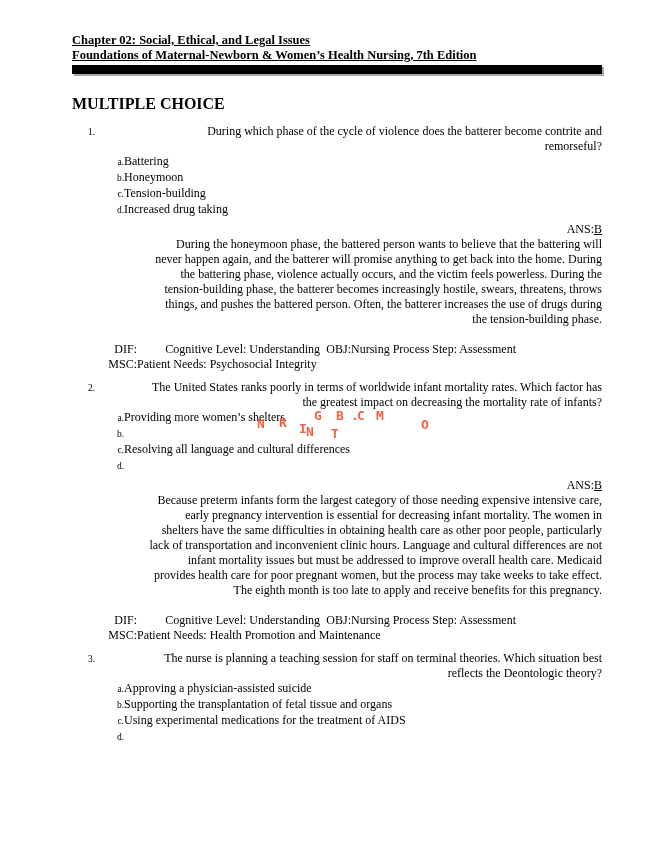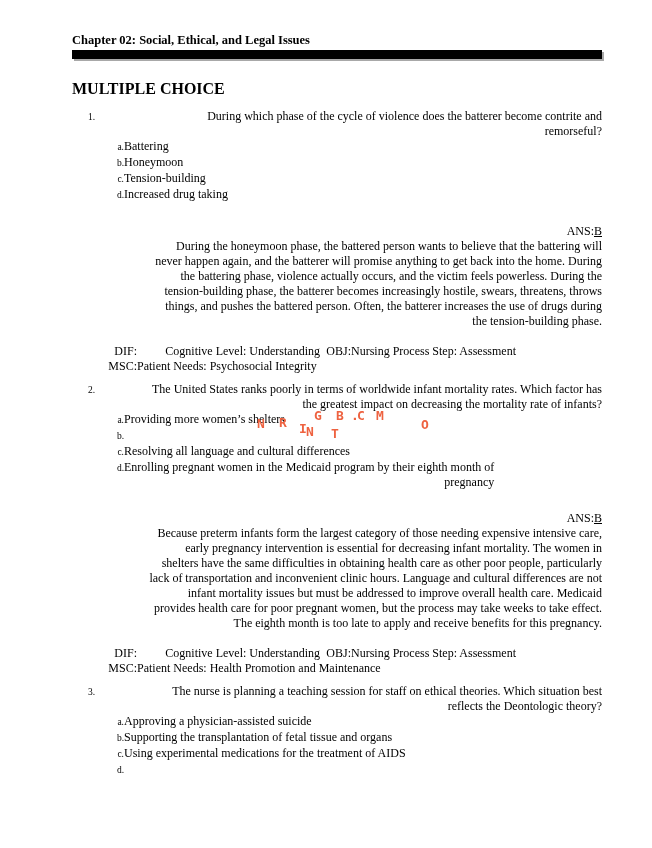--- a/index.html
+++ b/index.html
@@ -21,20 +21,21 @@
     position: absolute;
     left: 72px;
     top: 33px;
     width: 530px;
   }
   .header-line {
     font-weight: bold;
     font-size: 12.5px;
     line-height: 15px;
     white-space: pre;
+    text-decoration: underline;
   }
   .rule {
     margin-top: 2px;
     height: 9px;
     width: 530px;
     background: #000000;
     box-shadow: 2px 2px 0 #a8a8a8;
   }
   .section-title {
     margin-top: 22px;
@@ -63,21 +64,21 @@
   .option { display: flex; }
   .opt-letter {
     margin-left: 3px;
     width: 14px;
     flex: none;
     font-size: 9.5px;
     line-height: 15px;
     padding-top: 1px;
   }
   .opt-text { white-space: pre; }
-  .ans-row { margin-top: 21px; text-decoration: underline; }
+  .ans-row { margin-top: 4px; text-decoration: underline; }
   .ans-lab {
     display: inline-block;
     width: 28px;
   }
   .meta-block { margin-top: 15px; }
   .meta-row { display: flex; }
   .meta-lab {
     display: inline-block;
     width: 30px;
     flex: none;
@@ -101,20 +102,21 @@
     line-height: 13px;
     font-weight: bold;
   }
 </style>
 </head>
 <body>
 
 <div class="content">
 
   <div class="header-line">Chapter 02: Social, Ethical, and Legal Issues</div>
+  <div class="header-line">Foundations of Maternal-Newborn &amp; Women’s Health Nursing, 7th Edition</div>
   <div class="rule"></div>
 
   <div class="section-title">MULTIPLE CHOICE</div>
 
   <div class="question q-first">
     <div class="qnum">1.</div>
     <div class="qbody">
       <div class="pre">During which phase of the cycle of violence does the batterer become contrite and
 remorseful?</div>
       <div class="option">
@@ -168,22 +170,20 @@
       </div>
       <div class="option">
         <span class="opt-letter">b.</span>
       </div>
       <div class="option">
         <span class="opt-letter">c.</span>
         <span class="opt-text">Resolving all language and cultural differences</span>
       </div>
       <div class="option">
         <span class="opt-letter">d.</span>
-        <span class="opt-text">Enrolling pregnant women in the Medicaid program by their eighth month of
-pregnancy</span>
       </div>
       <div class="ans-row">
         <span class="ans-lab">ANS:</span><span>B</span>
       </div>
       <div class="pre">Because preterm infants form the largest category of those needing expensive intensive care,
 early pregnancy intervention is essential for decreasing infant mortality. The women in
 shelters have the same difficulties in obtaining health care as other poor people, particularly
 lack of transportation and inconvenient clinic hours. Language and cultural differences are not
 infant mortality issues but must be addressed to improve overall health care. Medicaid
 provides health care for poor pregnant women, but the process may take weeks to take effect.
@@ -199,21 +199,21 @@
           <span class="meta-lab">MSC:</span>
           <span>Patient Needs: Health Promotion and Maintenance</span>
         </div>
       </div>
     </div>
   </div>
 
   <div class="question q-next">
     <div class="qnum">3.</div>
     <div class="qbody">
-      <div class="pre">The nurse is planning a teaching session for staff on ethical theories. Which situation best
+      <div class="pre">The nurse is planning a teaching session for staff on terminal theories. Which situation best
 reflects the Deontologic theory?</div>
       <div class="option">
         <span class="opt-letter">a.</span>
         <span class="opt-text">Approving a physician-assisted suicide</span>
       </div>
       <div class="option">
         <span class="opt-letter">b.</span>
         <span class="opt-text">Supporting the transplantation of fetal tissue and organs</span>
       </div>
       <div class="option">

